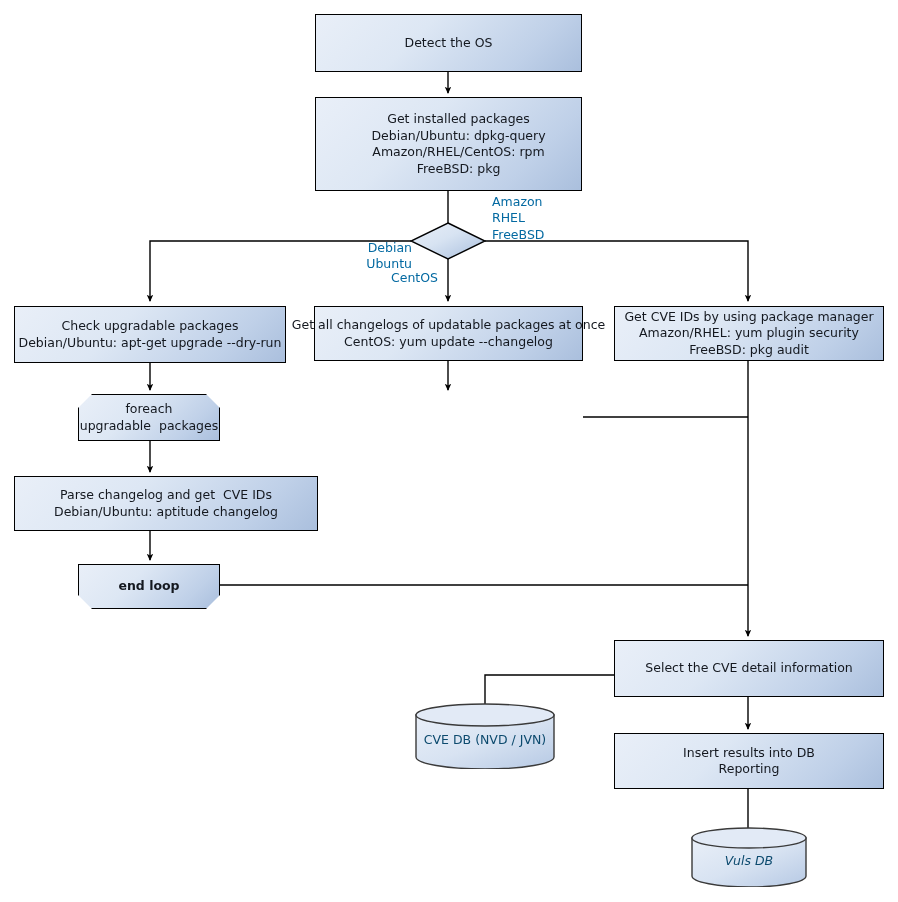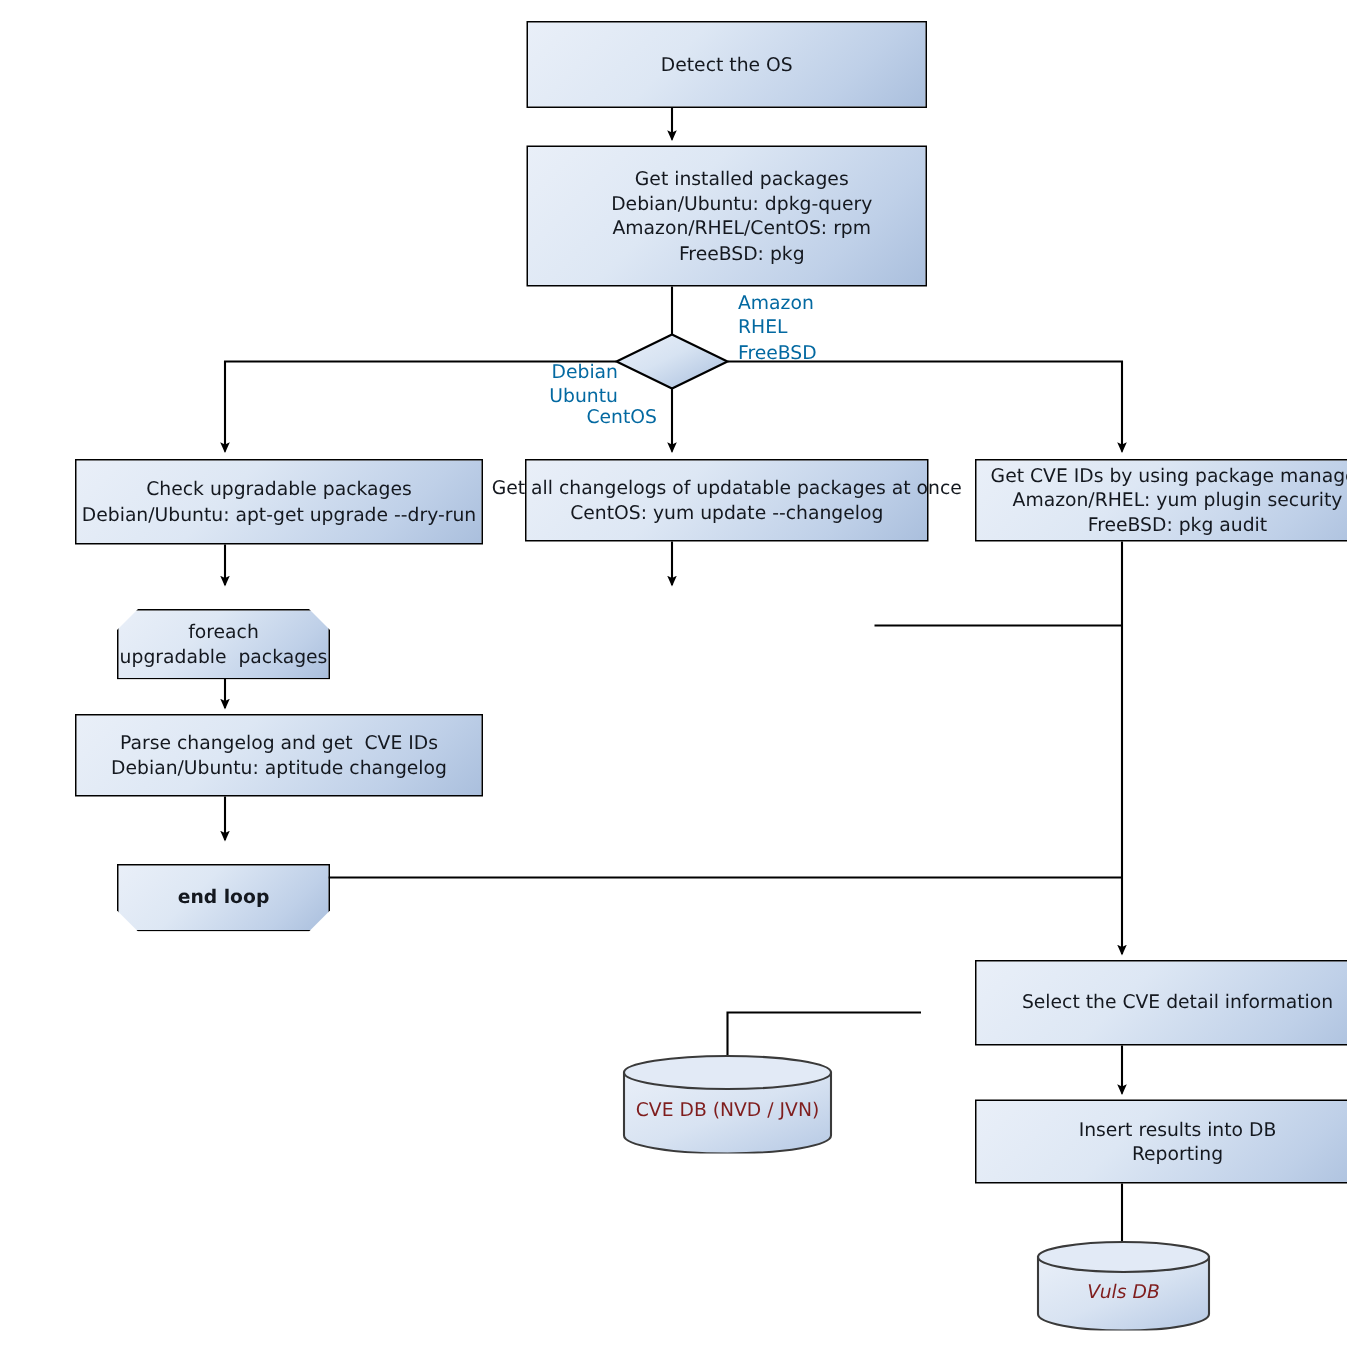--- a/index.html
+++ b/index.html
@@ -35,44 +35,43 @@
     justify-content: center;
     text-align: center;
     font-size: 12.5px;
     line-height: 1.32;
     white-space: pre;
     color: #14181f;
   }
   .proc {
     border: 1.4px solid #000000;
     background: linear-gradient(135deg, #e9eff8 0%, #dde7f4 38%, #bfd0e8 78%, #aabfdd 100%);
-    margin-left: 36px;
   }
   .loop-start {
     border: 1.4px solid #000000;
     background: linear-gradient(135deg, #e9eff8 0%, #dde7f4 38%, #bfd0e8 78%, #aabfdd 100%);
     clip-path: polygon(14px 0, calc(100% - 14px) 0, 100% 14px, 100% 100%, 0 100%, 0 14px);
   }
   .loop-end {
     border: 1.4px solid #000000;
     background: linear-gradient(135deg, #e9eff8 0%, #dde7f4 38%, #bfd0e8 78%, #aabfdd 100%);
     clip-path: polygon(0 0, 100% 0, 100% calc(100% - 14px), calc(100% - 14px) 100%, 14px 100%, 0 calc(100% - 14px));
     font-weight: bold;
   }
-  .loop-wrap { position: absolute; margin-top: 12px; }
+  .loop-wrap { position: absolute; }
   .loop-wrap .node { position: absolute; left: 0; top: 0; width: 100%; height: 100%; }
   .diamond-wrap { position: absolute; }
   .cyl-wrap { position: absolute; }
   .cyl-label {
     position: absolute;
     left: 0;
     width: 100%;
     text-align: center;
     font-size: 12.5px;
-    color: #7f1d1d;
+    color: #0c4a6e;
     pointer-events: none;
   }
   .edge-label {
     position: absolute;
     font-size: 12.5px;
     line-height: 1.3;
     color: #0369a1;
     white-space: pre;
     text-align: center;
   }
@@ -157,21 +156,21 @@
 FreeBSD: pkg audit</div>
 
   <div class="node proc" style="left:314px; top:306px; width:269px; height:55px;">Get all changelogs of updatable packages at once
 CentOS: yum update --changelog</div>
 
   <div class="loop-wrap" style="left:78px; top:394px; width:142px; height:47px;">
     <div class="node loop-start">foreach
 upgradable  packages</div>
   </div>
 
-  <div class="node proc" style="left:14px; top:476px; width:272px; height:55px;">Parse changelog and get  CVE IDs
+  <div class="node proc" style="left:14px; top:476px; width:304px; height:55px;">Parse changelog and get  CVE IDs
 Debian/Ubuntu: aptitude changelog</div>
 
 
   <div class="loop-wrap" style="left:78px; top:564px; width:142px; height:45px;">
     <div class="node loop-end">end loop</div>
   </div>
 
   <div class="node proc" style="left:614px; top:640px; width:270px; height:57px;">Select the CVE detail information</div>
 
   <div class="node proc" style="left:614px; top:733px; width:270px; height:56px;">Insert results into DB

